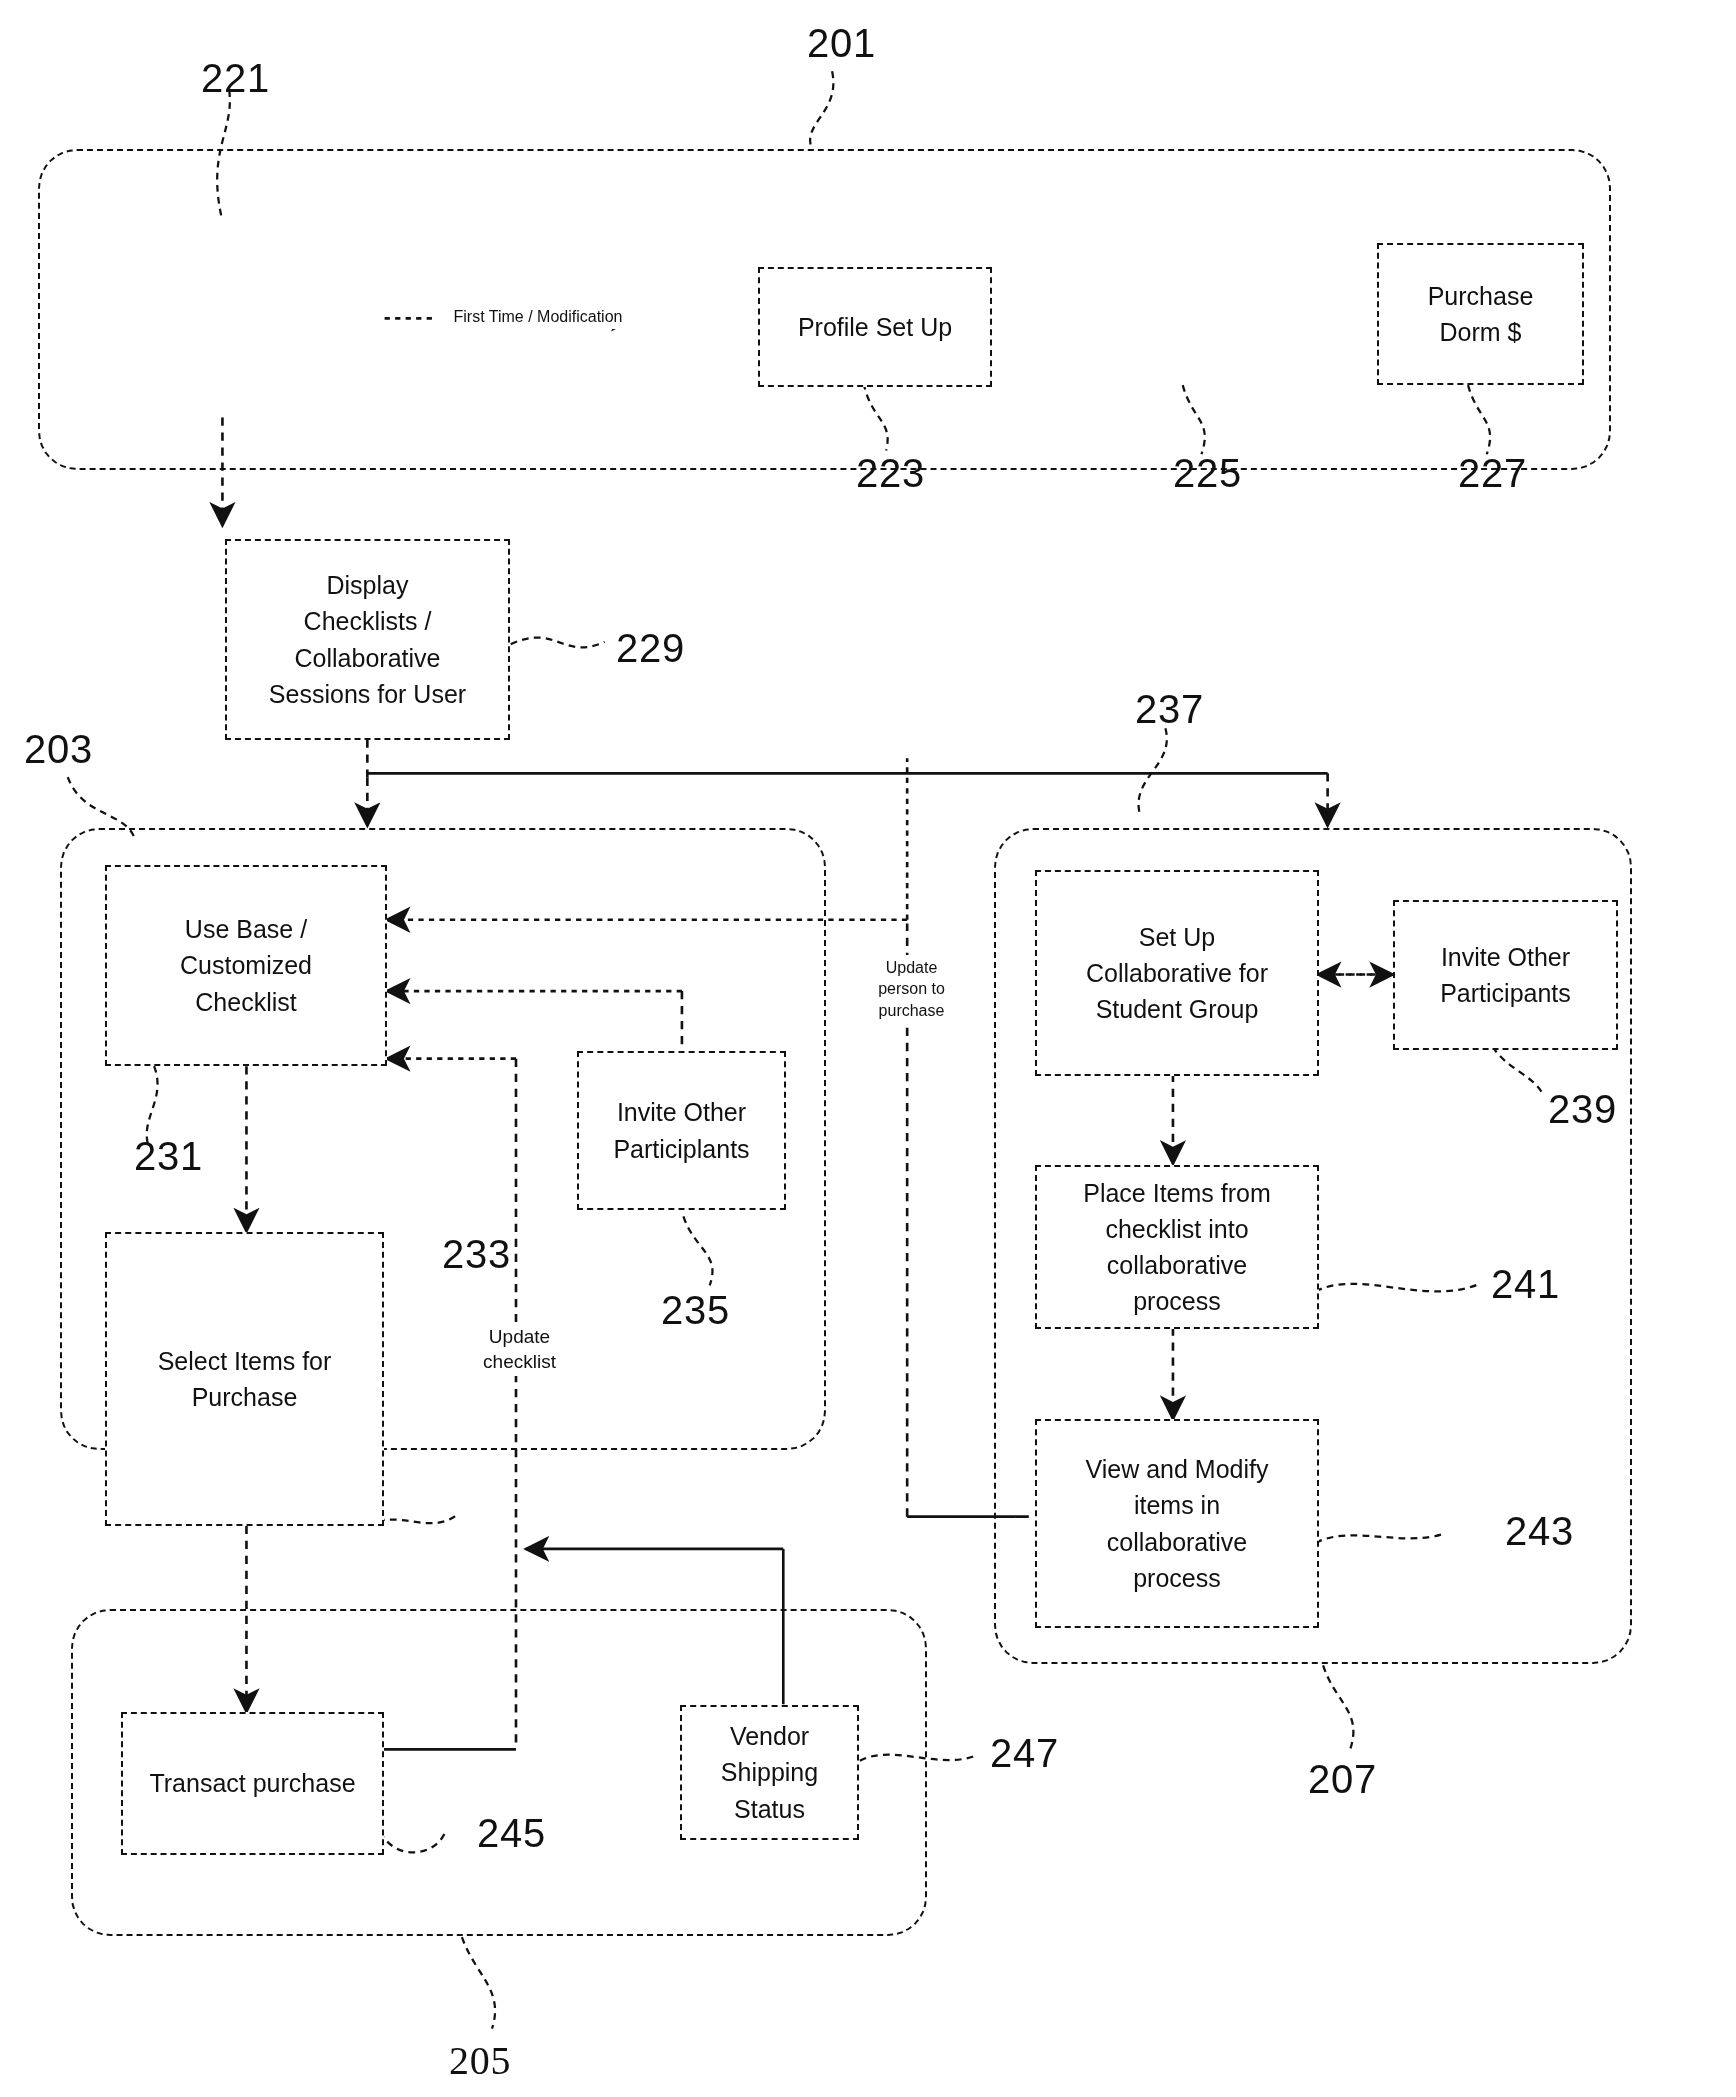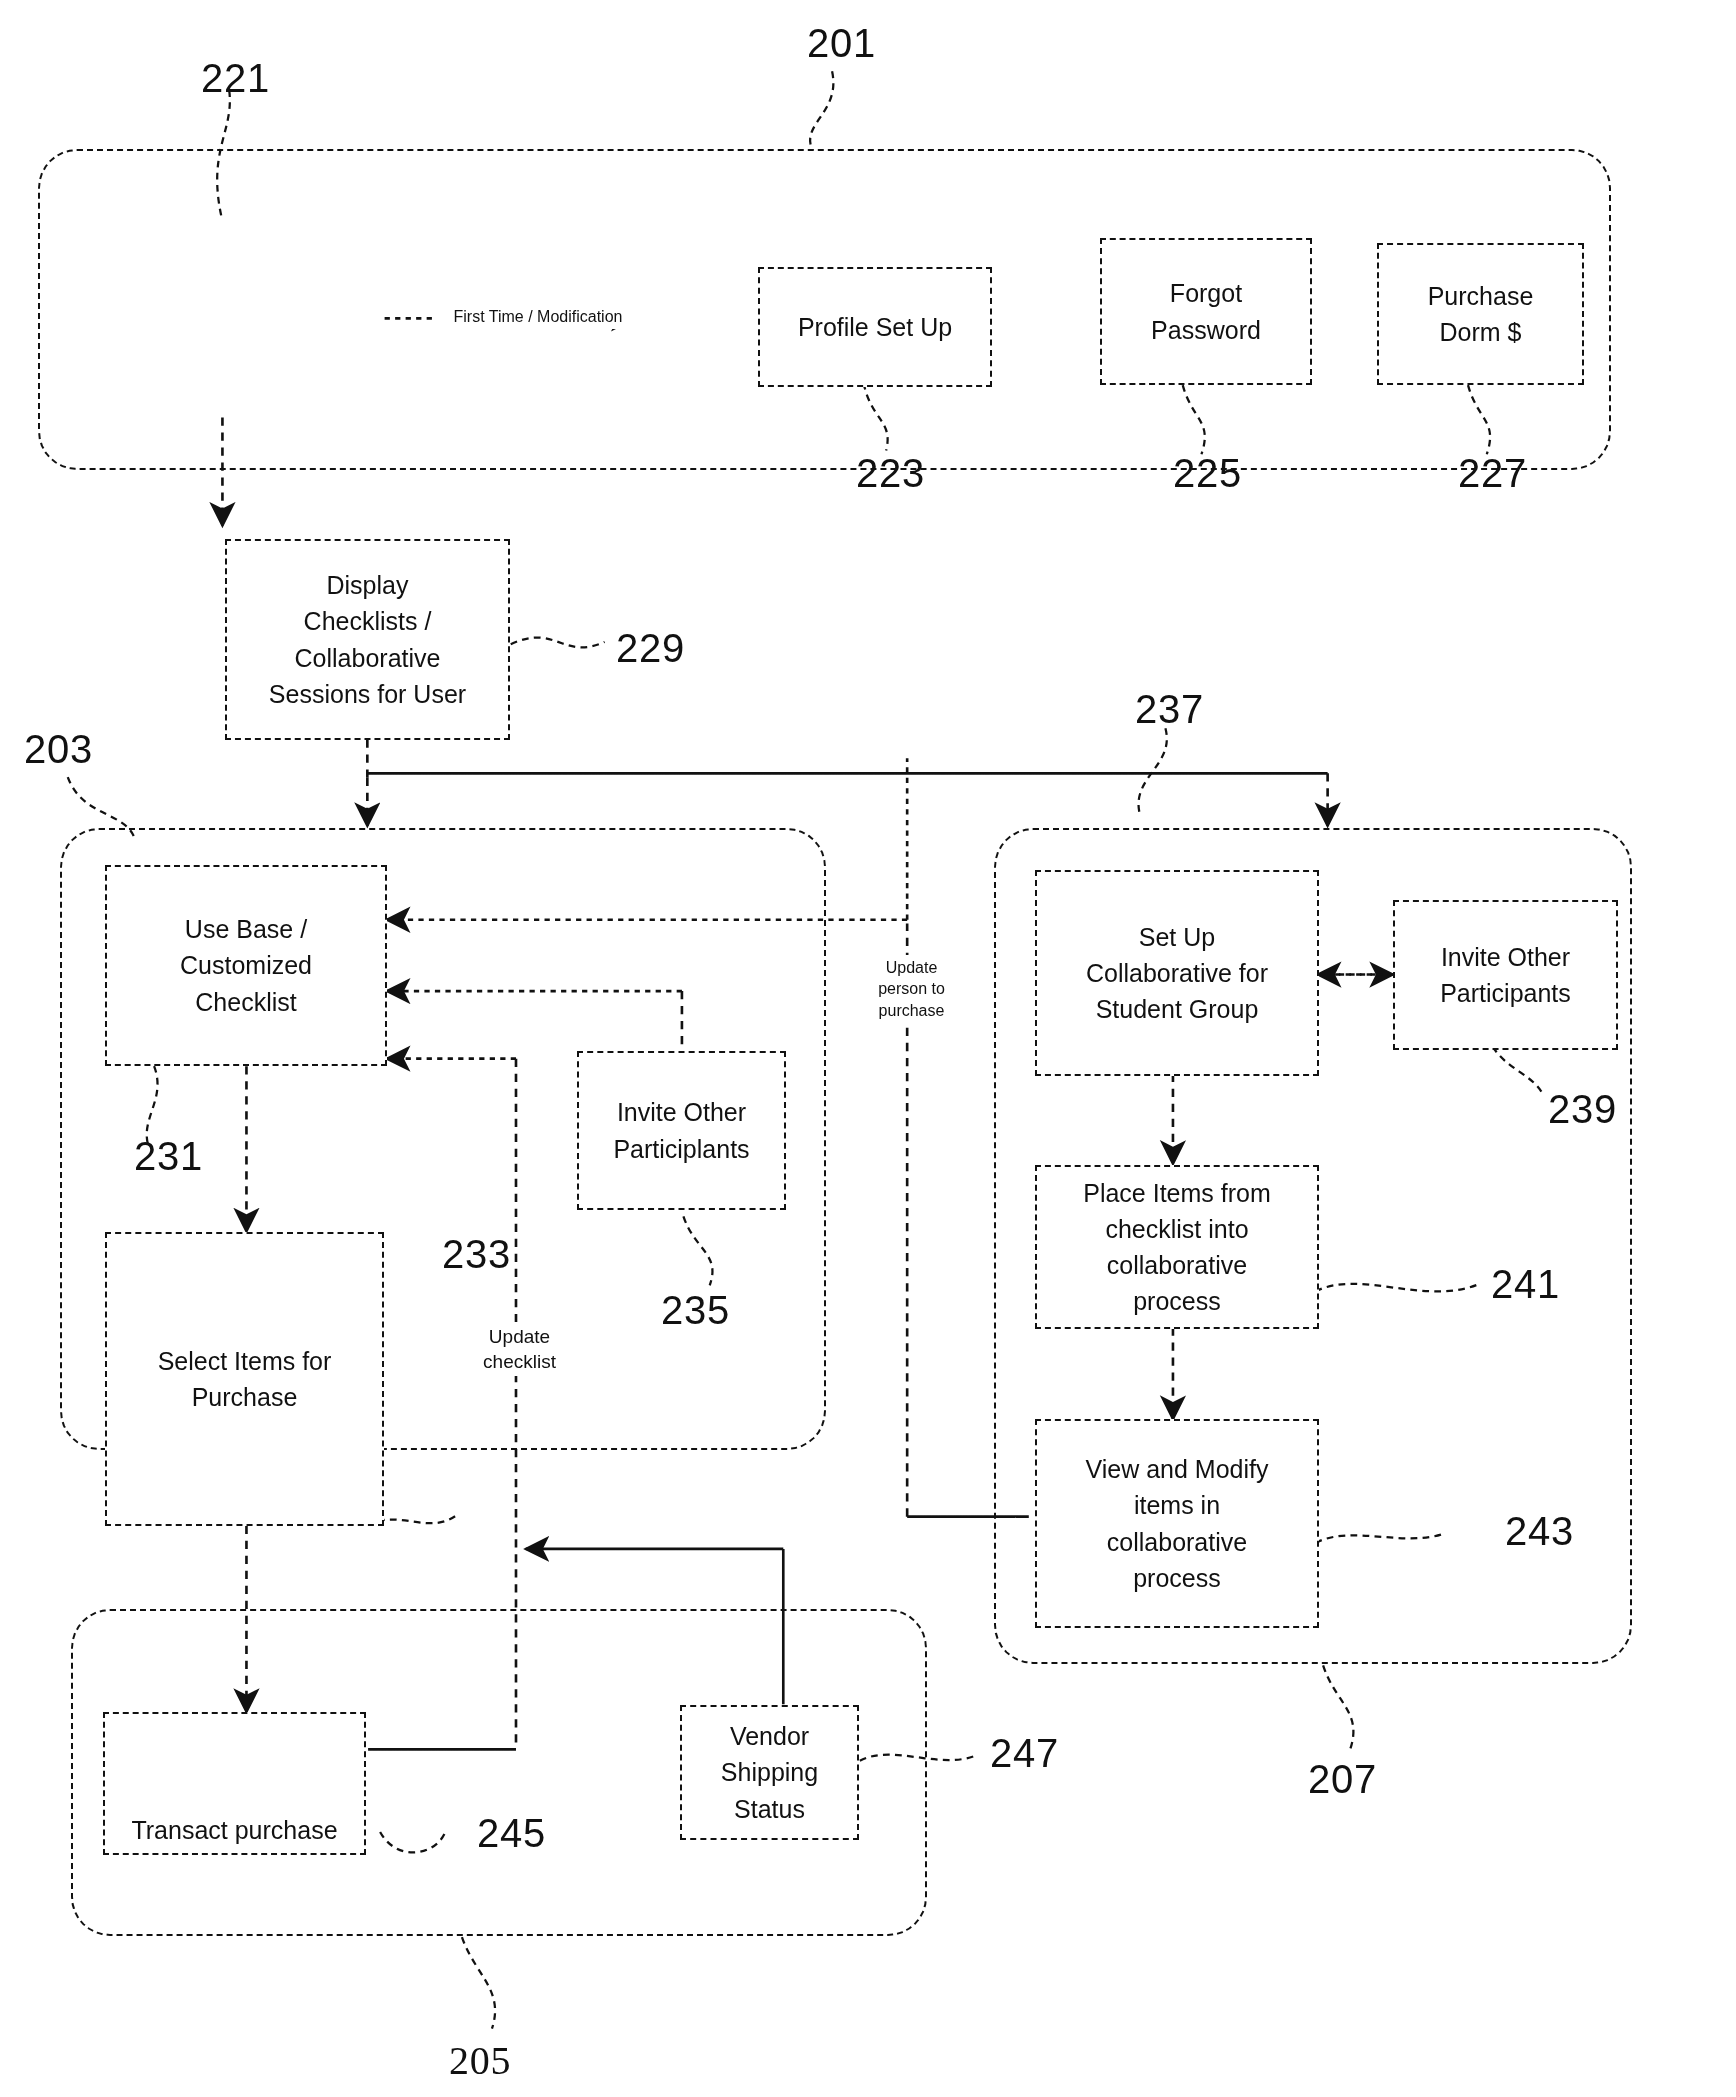--- a/index.html
+++ b/index.html
@@ -178,24 +178,20 @@
 
   <div class="group" style="left:71px; top:1609px; width:856px; height:327px;"></div>
 
   <div class="group" style="left:994px; top:828px; width:638px; height:836px;"></div>
 
 
   <div class="node" style="left:758px; top:267px; width:234px; height:120px;">
     <span class="lines">Profile Set Up</span>
   </div>
 
-  <div class="node" style="left:1100px; top:238px; width:212px; height:147px;">
-    <span class="lines">Forgot
-Password</span>
-  </div>
 
   <div class="node" style="left:1377px; top:243px; width:207px; height:142px;">
     <span class="lines">Purchase
 Dorm $</span>
   </div>
 
   <div class="node" style="left:225px; top:539px; width:285px; height:201px;">
     <span class="lines">Display
 Checklists /
 Collaborative
@@ -236,21 +232,21 @@
 process</span>
   </div>
 
   <div class="node" style="left:1035px; top:1419px; width:284px; height:209px;">
     <span class="lines">View and Modify
 items in
 collaborative
 process</span>
   </div>
 
-  <div class="node" style="left:103px; top:1712px; width:263px; height:143px;align-items:flex-end;">
+  <div class="node" style="left:121px; top:1712px; width:263px; height:143px;">
     <span class="lines">Transact purchase</span>
   </div>
 
   <div class="node" style="left:680px; top:1705px; width:179px; height:135px;">
     <span class="lines">Vendor
 Shipping
 Status</span>
   </div>
 
   <div class="edge-label" style="left:436px; top:304px; width:195px;">First Time / Modification</div>

